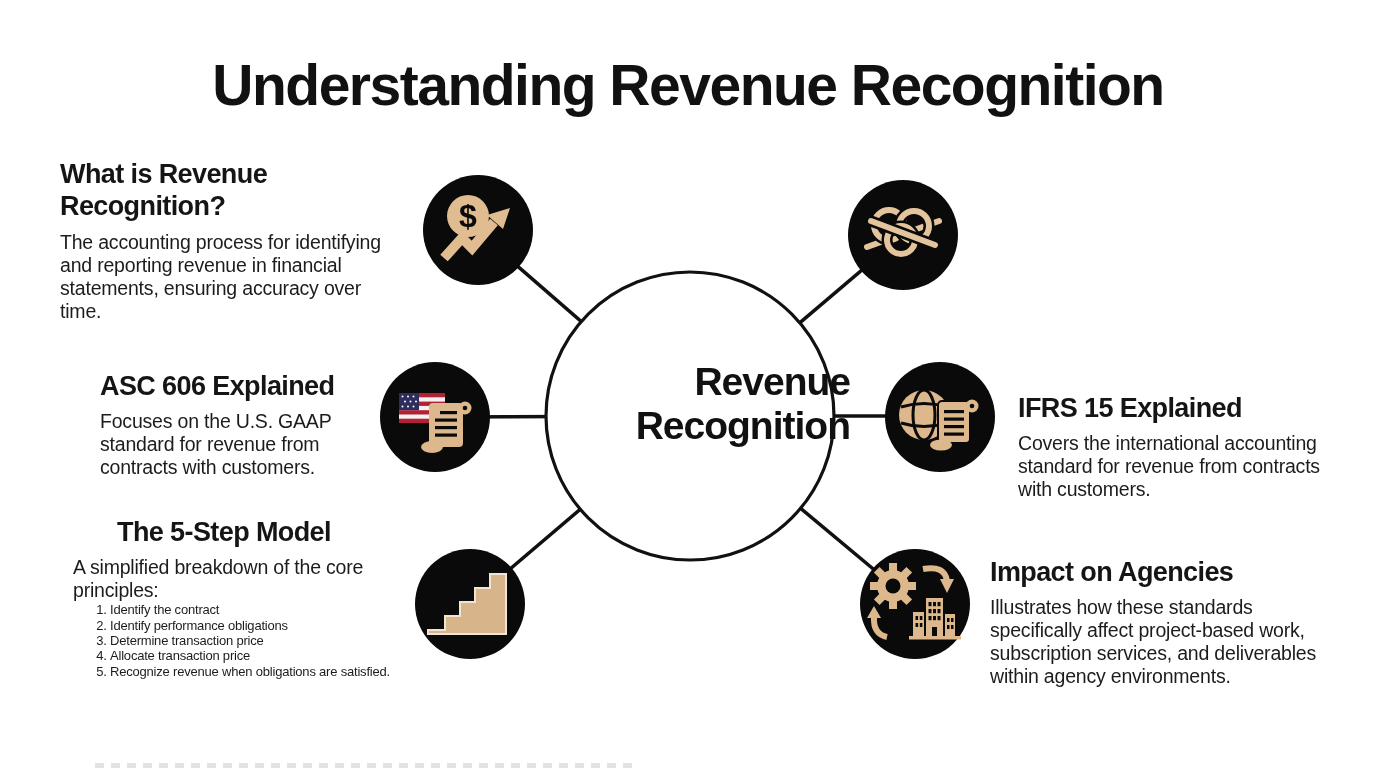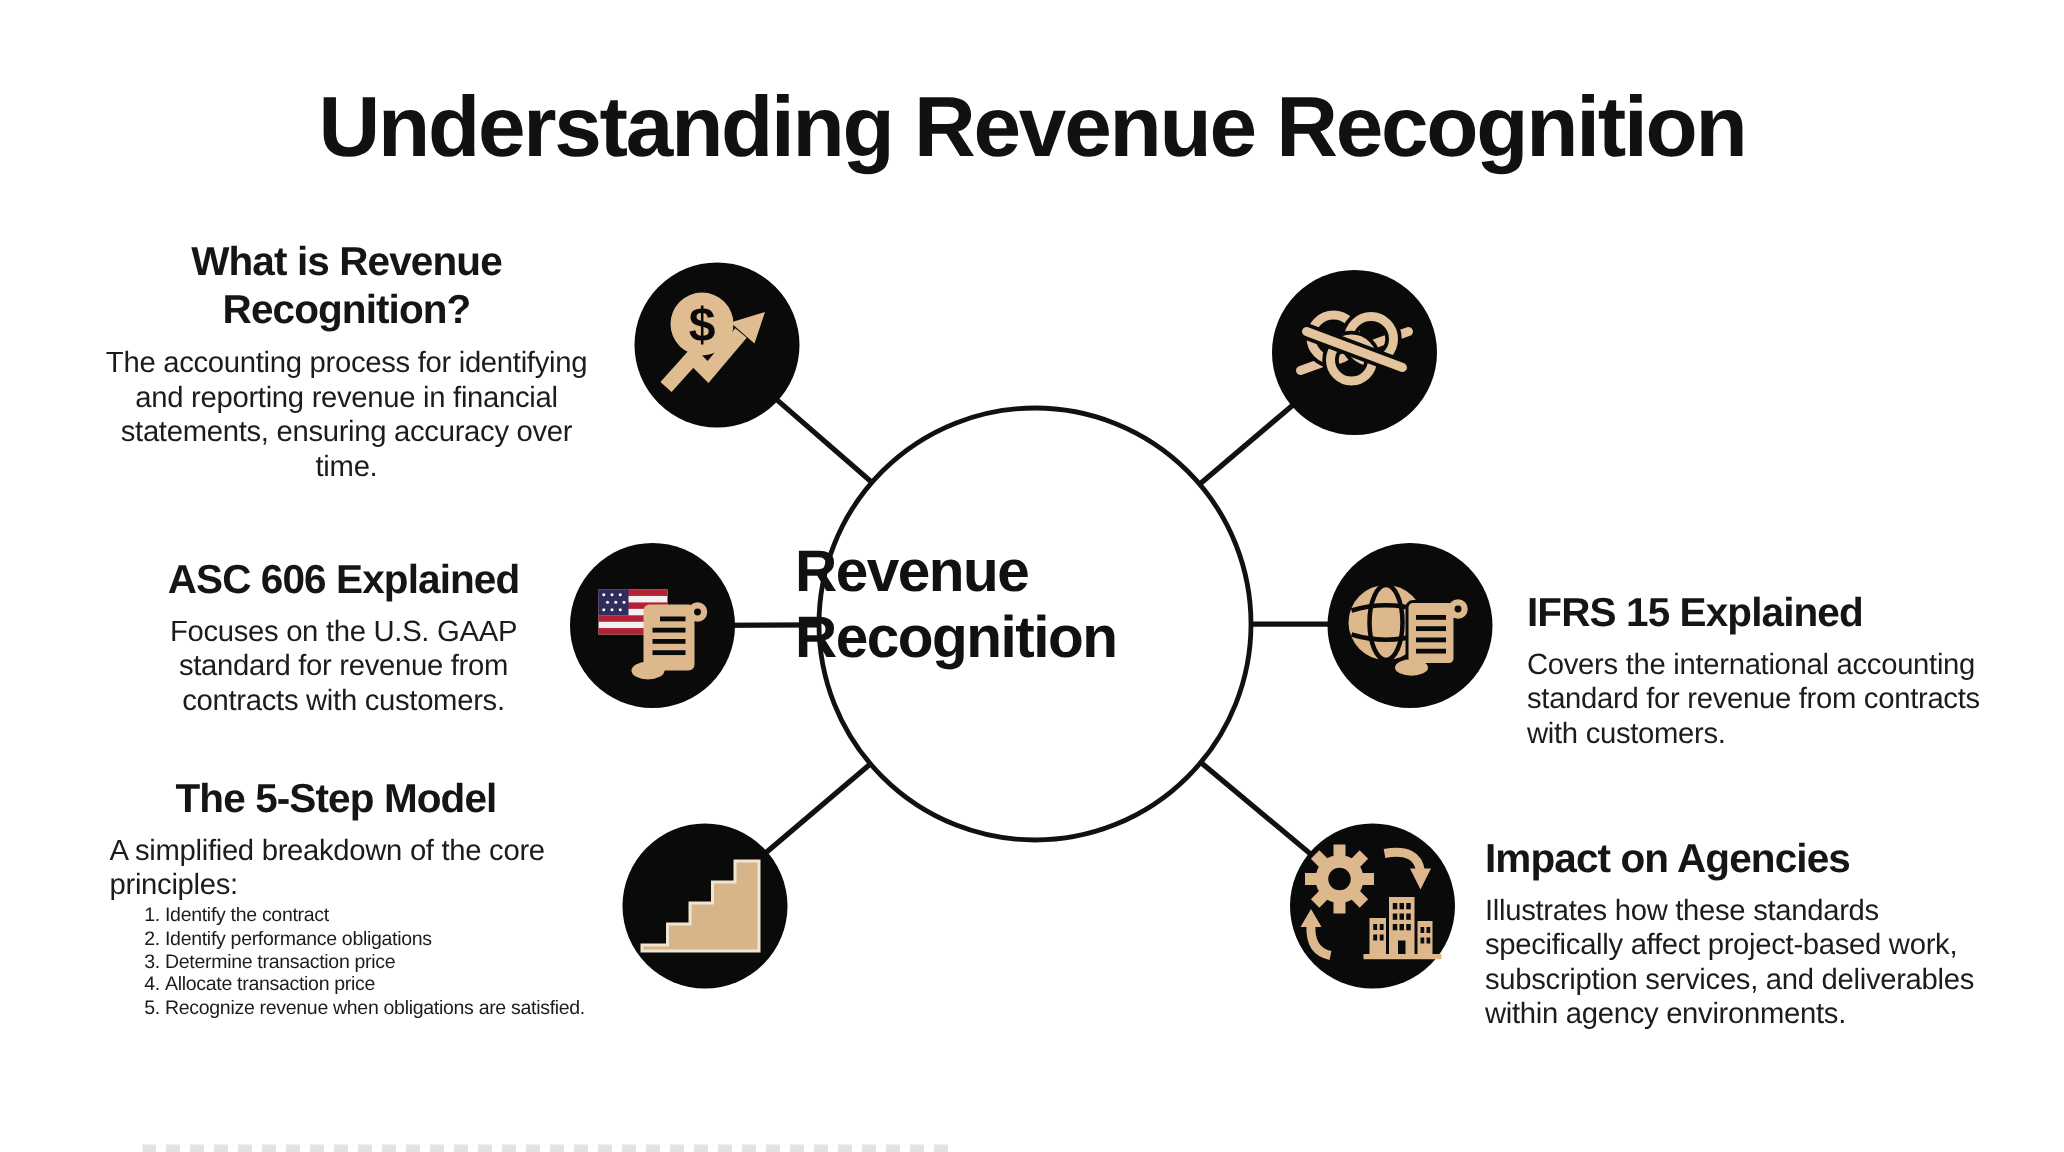--- a/index.html
+++ b/index.html
@@ -13,32 +13,32 @@
     font-size:57px;font-weight:bold;letter-spacing:-1.5px;color:#111;
   }
   .node{position:absolute;}
   .node h2{
     margin:0 0 8px 0;font-size:27px;font-weight:bold;letter-spacing:-0.6px;
     line-height:1.2;color:#151515;
   }
   .node .body{
     font-size:19.5px;line-height:1.18;letter-spacing:-0.2px;color:#1c1c1c;margin:0;
   }
-  .align-r{text-align:center;}
+  .align-r{text-align:left;}
   .align-l{text-align:left;}
   .node-what{left:60px;top:158px;width:342px;}
   .node-asc{left:100px;top:370px;width:258px;}
   .node-5step{left:73px;top:516px;width:348px;}
   .node-5step h2{margin-left:44px;width:288px;}
   .node-5step ol{margin:0;padding:0 0 0 37px;font-size:13px;line-height:1.18;letter-spacing:-0.2px;color:#1c1c1c;}
   .node-why{left:975px;top:174px;width:352px;}
   .node-ifrs{left:1018px;top:368px;width:310px;margin-top:24px;}
   .node-impact{left:990px;top:556px;width:330px;}
   .center-label{
-    position:absolute;left:530px;top:360px;width:320px;text-align:left;
+    position:absolute;left:530px;top:360px;width:320px;text-align:right;
     font-size:39px;font-weight:bold;letter-spacing:-1px;line-height:1.12;color:#111;
   }
   .icon-node{position:absolute;width:112px;height:112px;}
   .icon-node svg{display:block;}
   .footer-artifact{
     position:absolute;left:95px;top:763px;width:540px;height:5px;opacity:.28;
     background:repeating-linear-gradient(90deg,#9a9a9a 0 9px,transparent 9px 16px);
   }
 </style>
 </head>

